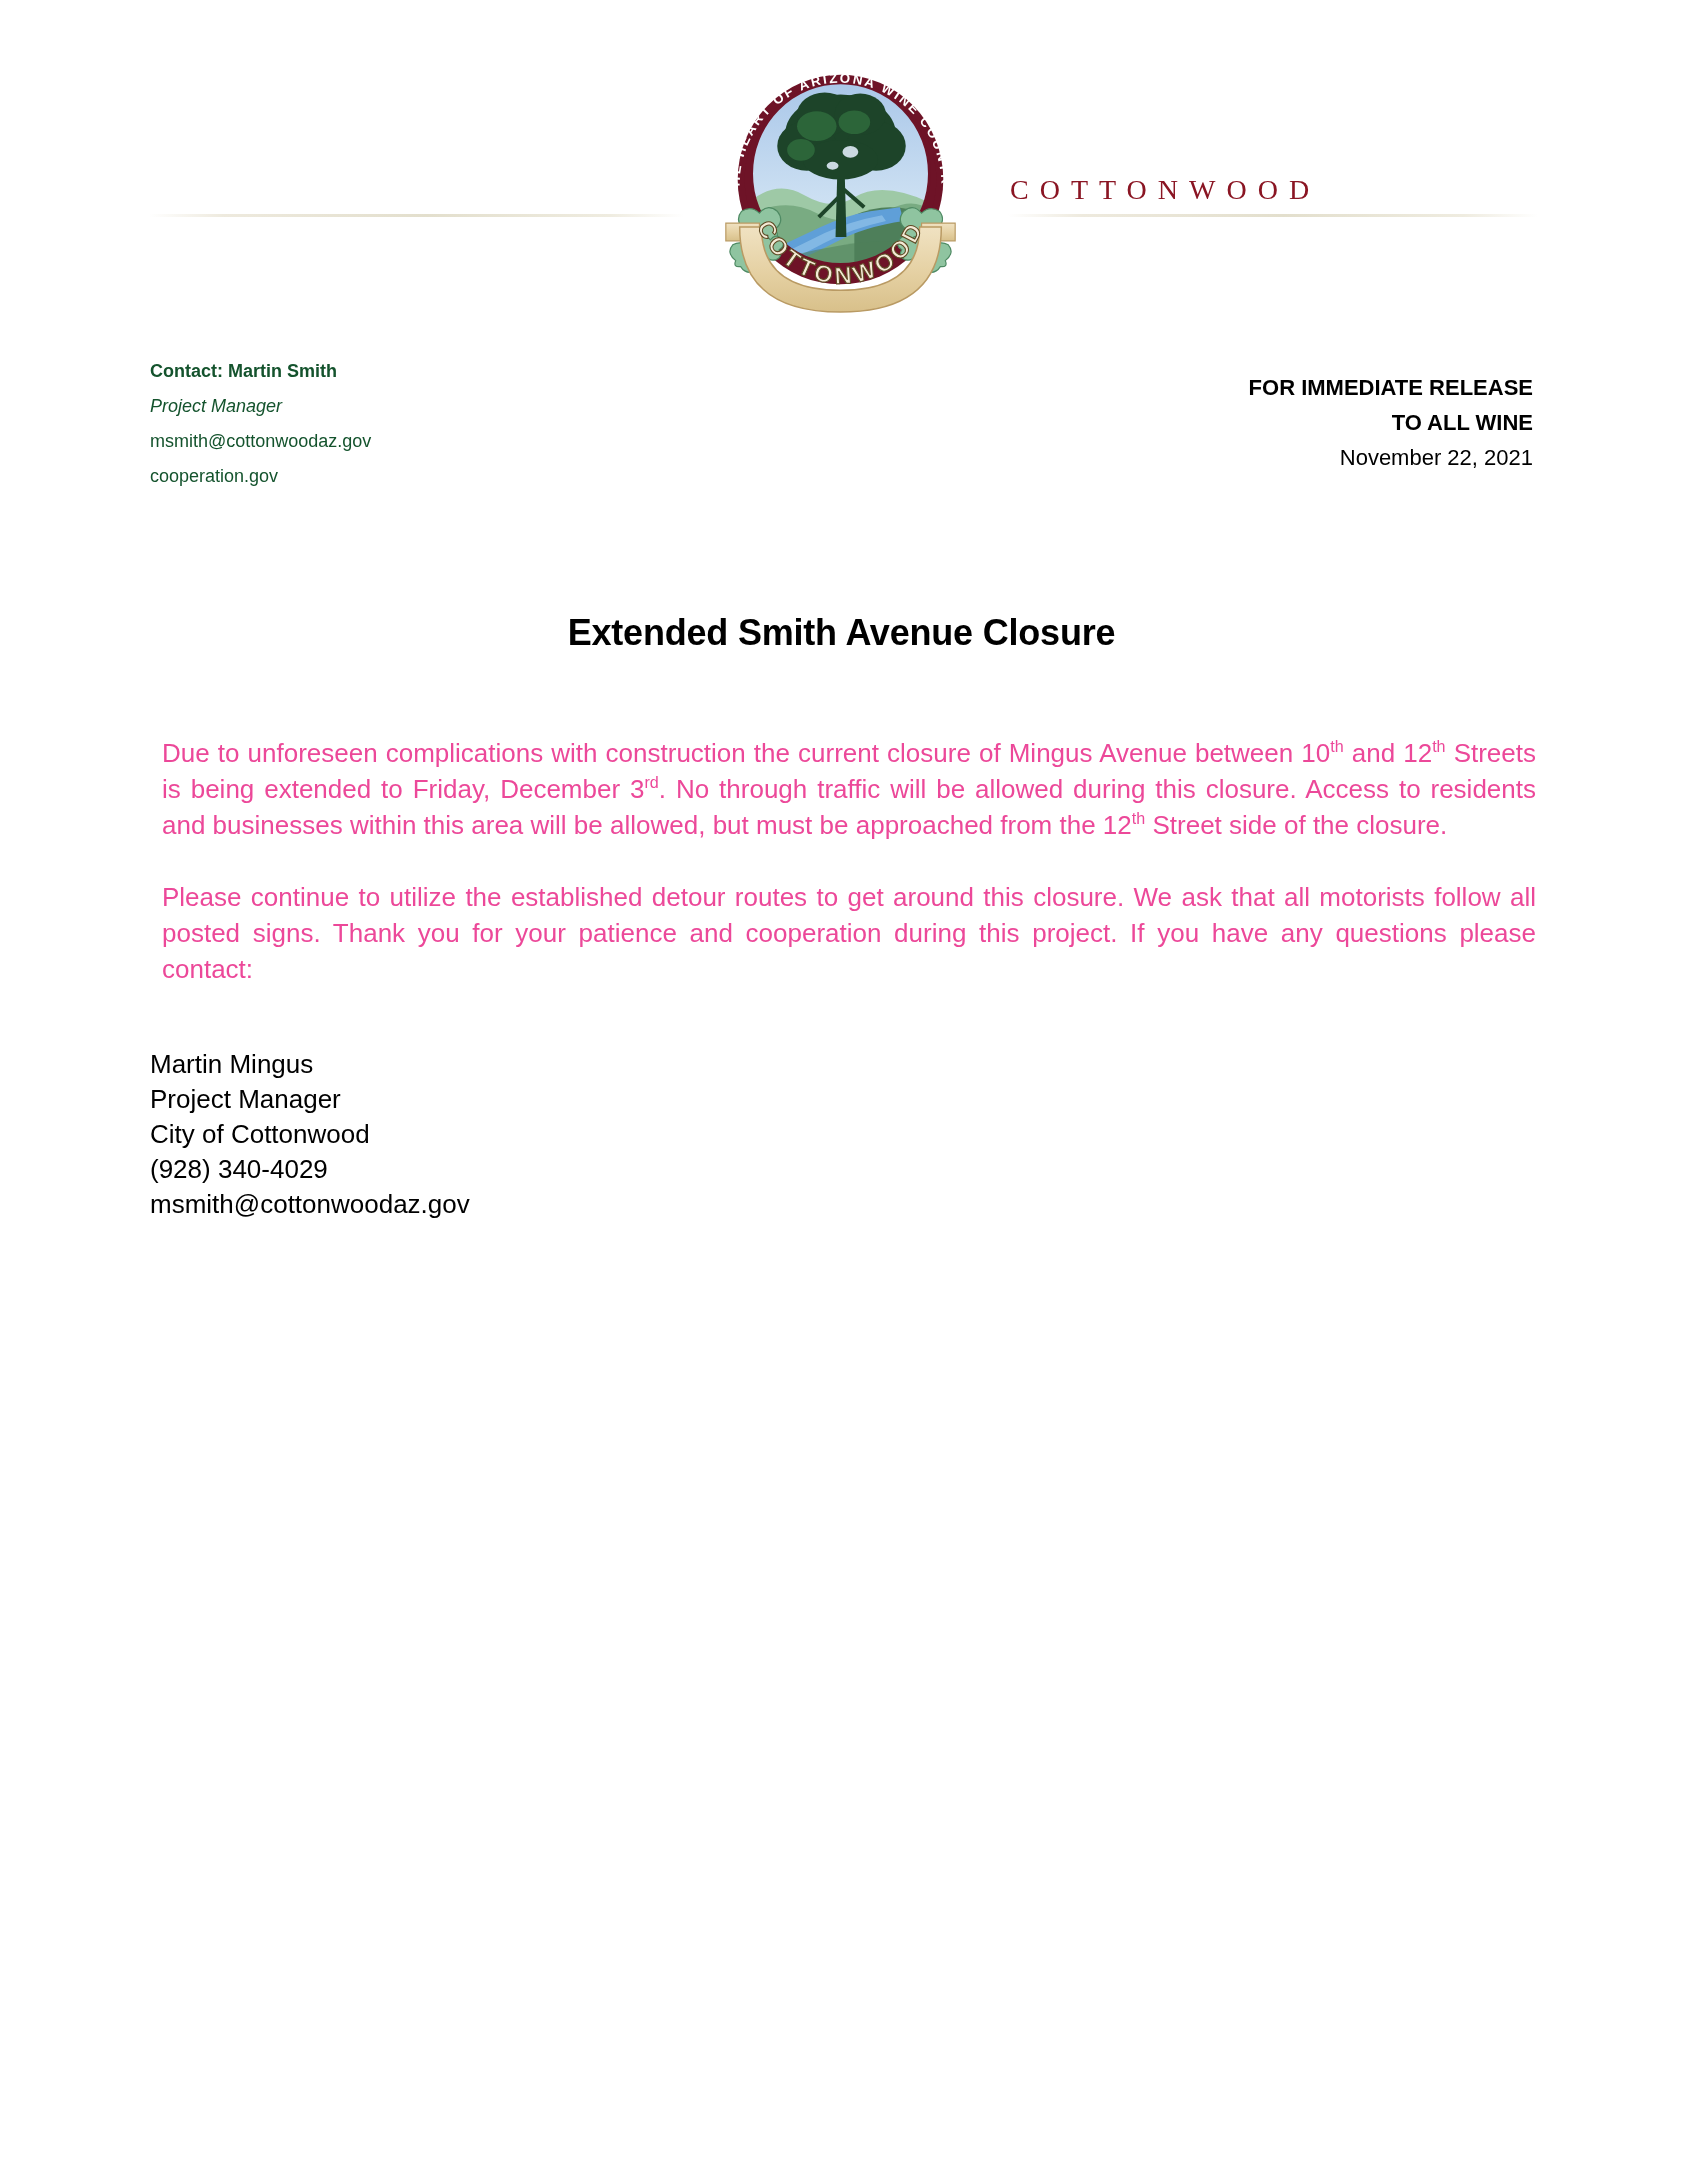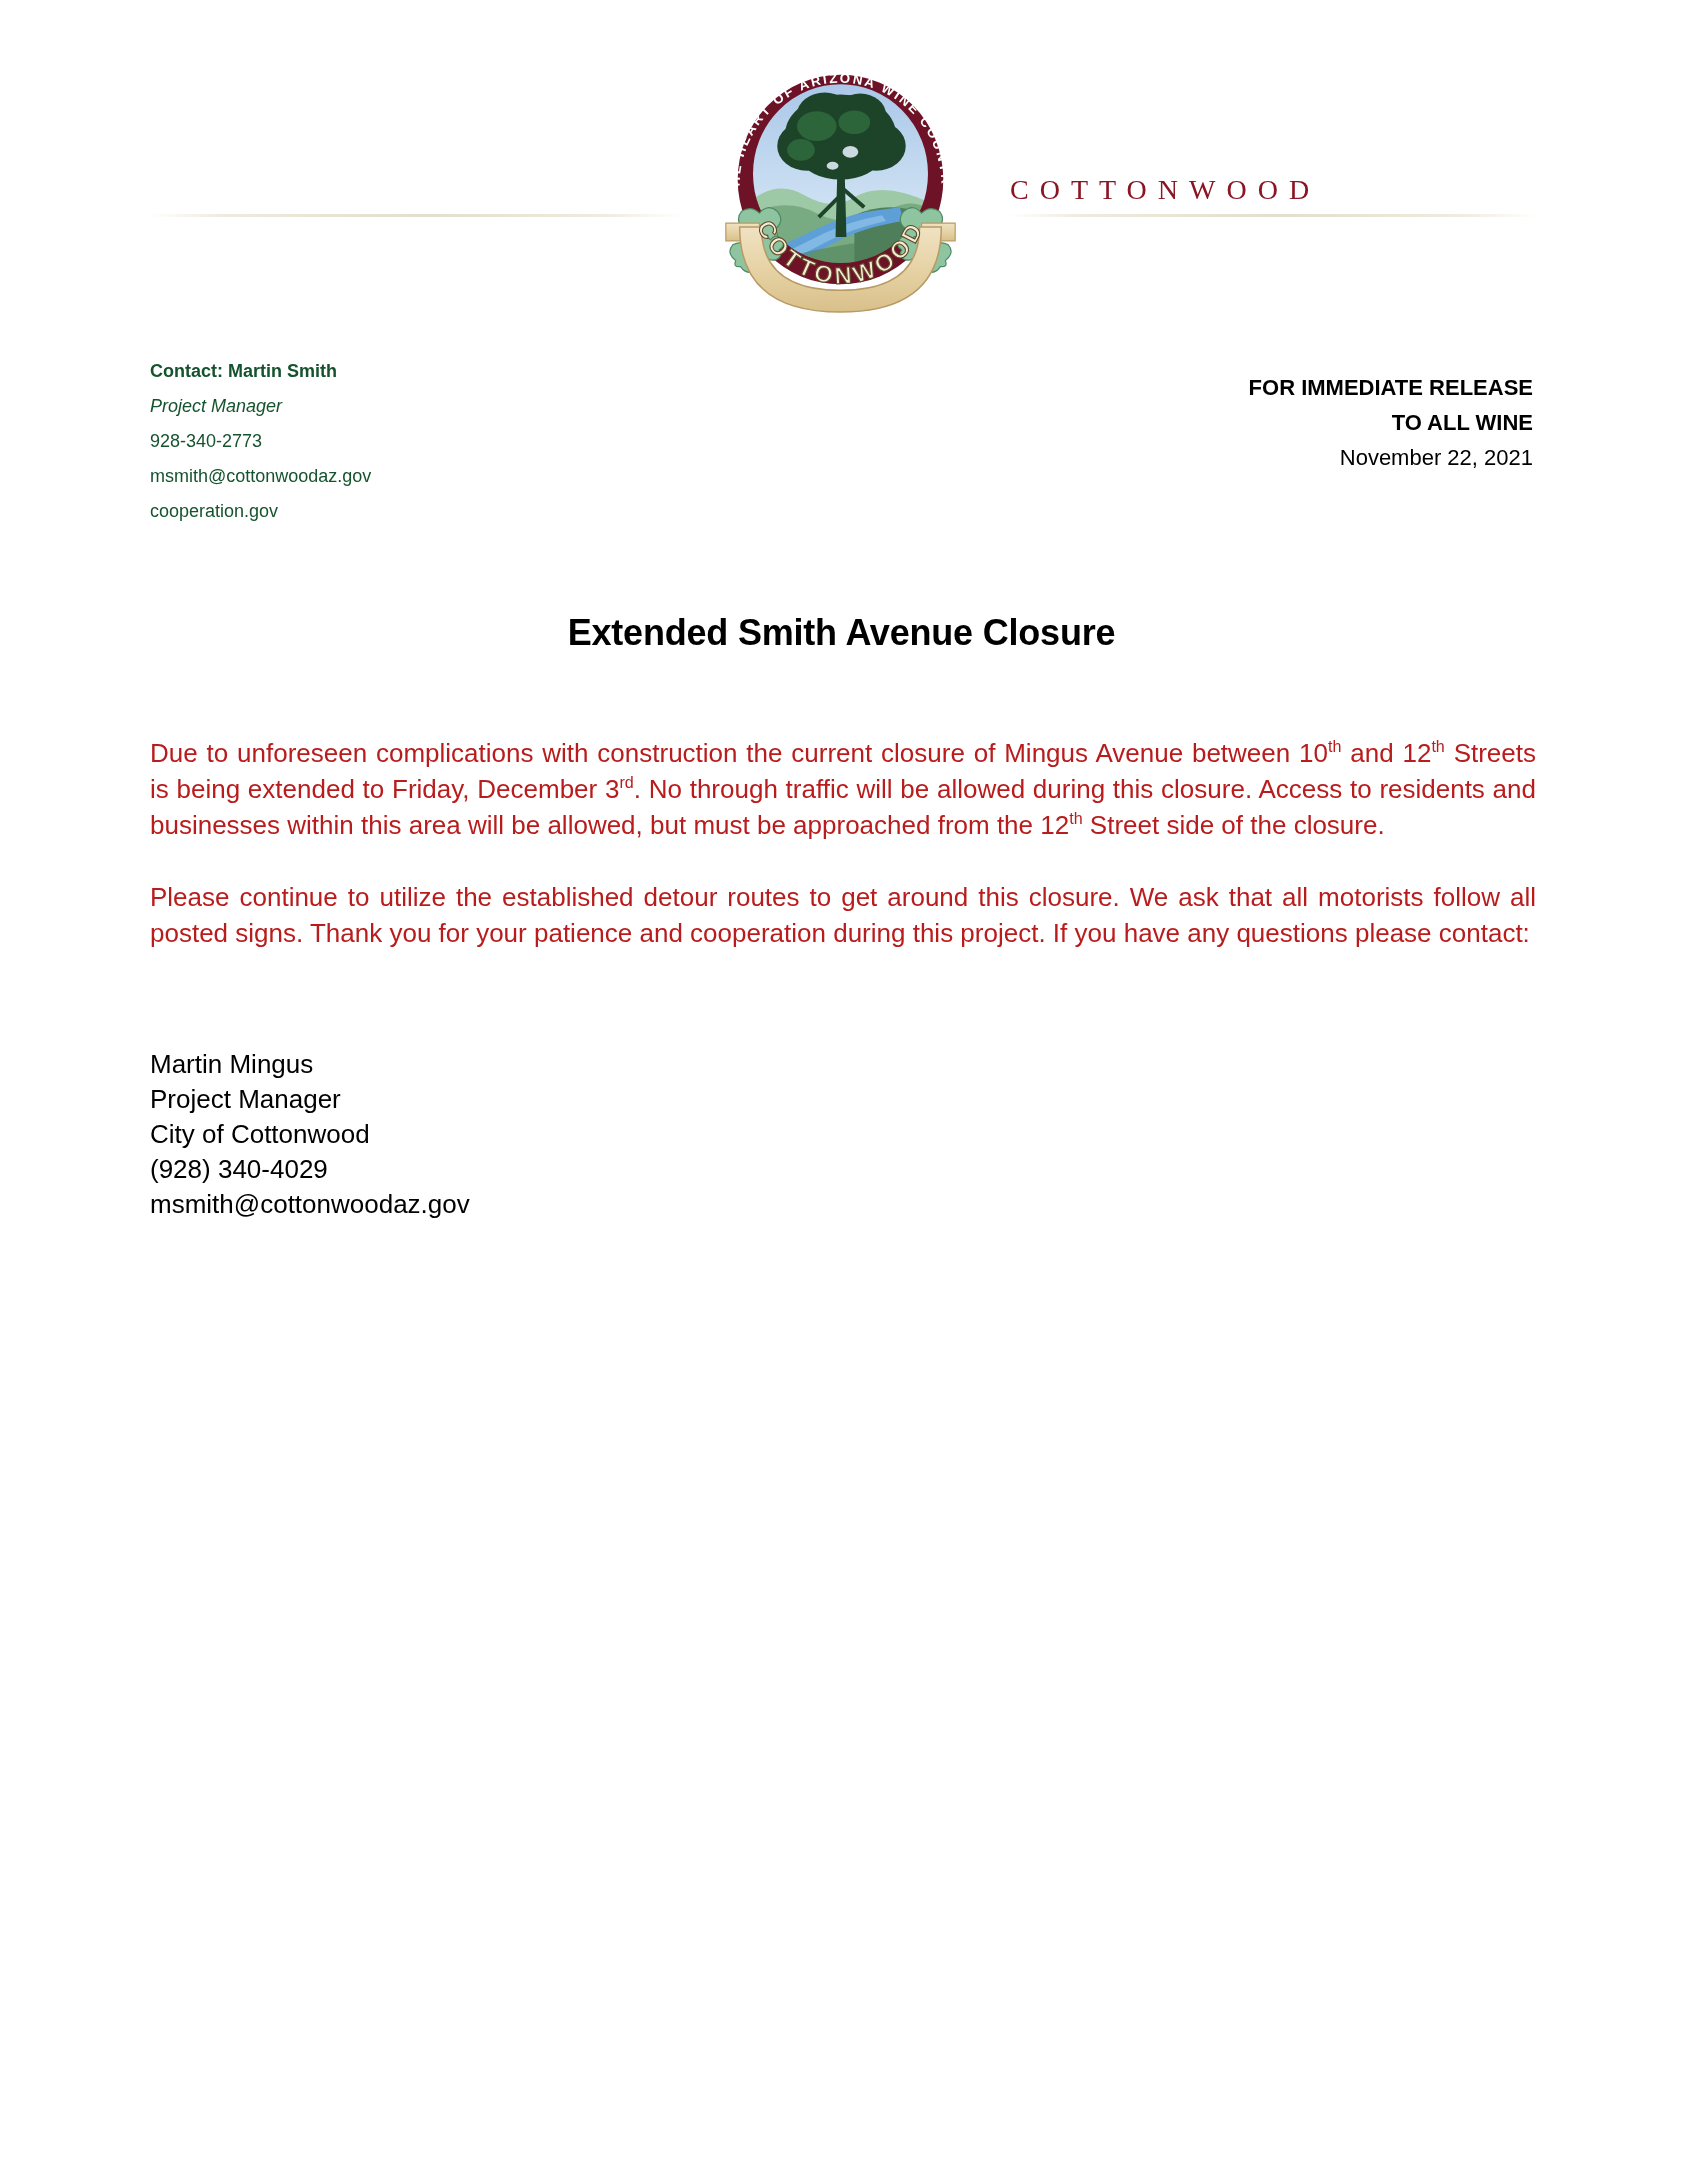--- a/index.html
+++ b/index.html
@@ -118,22 +118,22 @@
     position: absolute;
     left: 150px;
     top: 735px;
     width: 1386px;
   }
   .para {
     font-family: "Liberation Sans", sans-serif;
     font-size: 26px;
     line-height: 36px;
     text-align: justify;
-    color: #b91c1c;
-    margin: 0 0 36px 0;
+    color: #ec4899;
+    margin: 0 0 36px 12px;
   }
   .para:last-child { margin-bottom: 0; }
   .para sup {
     font-size: 0.62em;
     vertical-align: super;
     line-height: 0;
   }
 
   
   .signature {
@@ -253,21 +253,20 @@
         <text font-family="Liberation Sans, sans-serif" font-size="24" font-weight="bold" fill="#f4ead6" stroke="#5d4a24" stroke-width="1.1" letter-spacing="4">
           <textPath href="#arcBot" startOffset="50%" text-anchor="middle">COTTONWOOD</textPath>
         </text>
       </svg>
     </div>
   </div>
 
   <div class="contact">
     <div class="c-name">Contact: Martin Smith</div>
     <div class="c-title">Project Manager</div>
-    <div>928-340-2773</div>
     <div>msmith@cottonwoodaz.gov</div>
     <div>cooperation.gov</div>
   </div>
 
   <div class="release">
     <div class="r-strong">FOR IMMEDIATE RELEASE</div>
     <div class="r-strong">TO ALL WINE</div>
     <div>November 22, 2021</div>
   </div>
 

